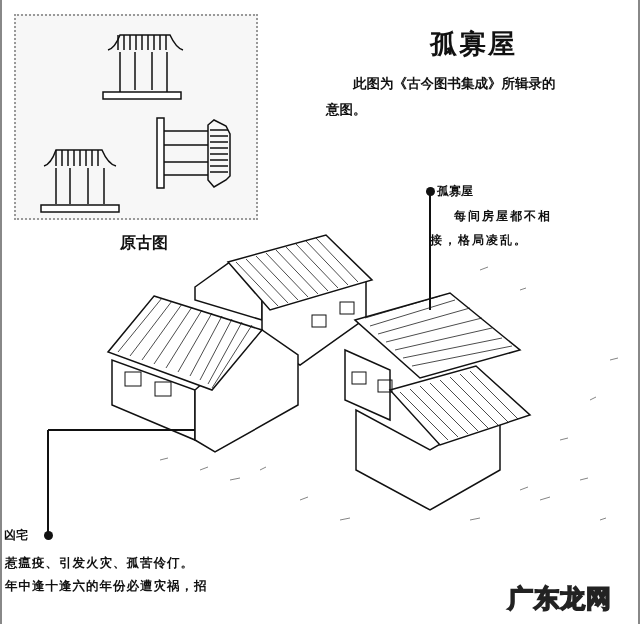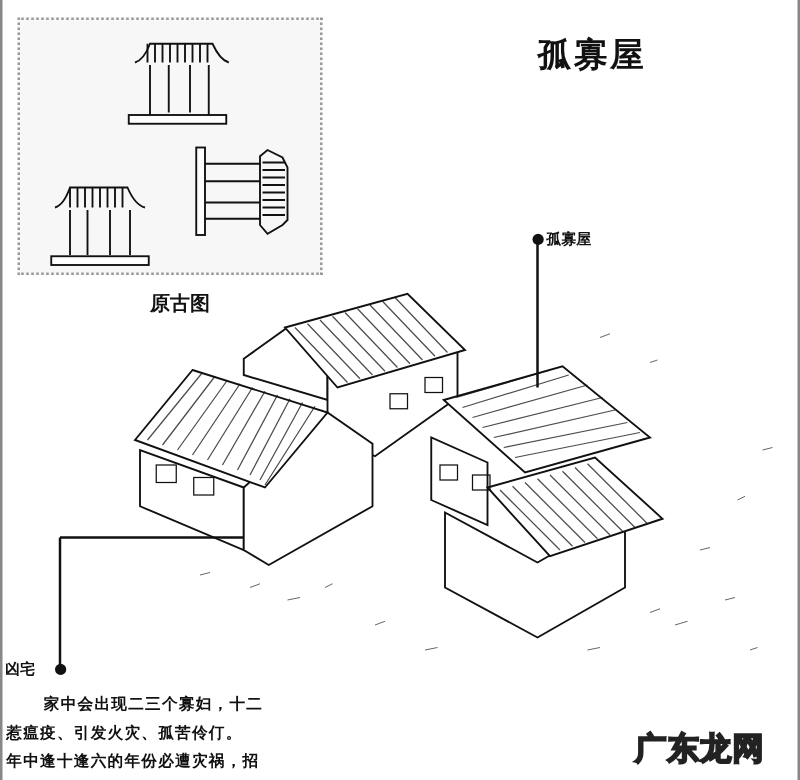--- a/index.html
+++ b/index.html
@@ -85,28 +85,31 @@
 
   <line x1="430" y1="192" x2="430" y2="310" stroke="#111" stroke-width="2"></line>
   <line x1="48" y1="430" x2="195" y2="430" stroke="#111" stroke-width="2"></line>
   <line x1="48" y1="430" x2="48" y2="535" stroke="#111" stroke-width="2"></line>
 </svg>
 
 <div class="orig-caption">原古图</div>
 
 <div class="title">孤寡屋</div>
 <div class="intro">
+  <div class="indent">此图为《古今图书集成》所辑录的</div>
+  <div>意图。</div>
 </div>
 
 <div class="dot" style="left:426px; top:187px;"></div>
 <div class="label-top">孤寡屋</div>
 <div class="desc-top">
+  <div class="indent">每间房屋都不相</div>
+  <div>接，格局凌乱。</div>
 </div>
 
 <div class="dot" style="left:44px; top:531px;"></div>
 <div class="label-bottom">凶宅</div>
 <div class="desc-bottom">
-  <div class="indent">家中会出现二三个寡妇，十二</div>
   <div>惹瘟疫、引发火灾、孤苦伶仃。</div>
   <div>年中逢十逢六的年份必遭灾祸，招</div>
 </div>
 
 <div class="watermark">广东龙网</div>
 
 </body></html>

